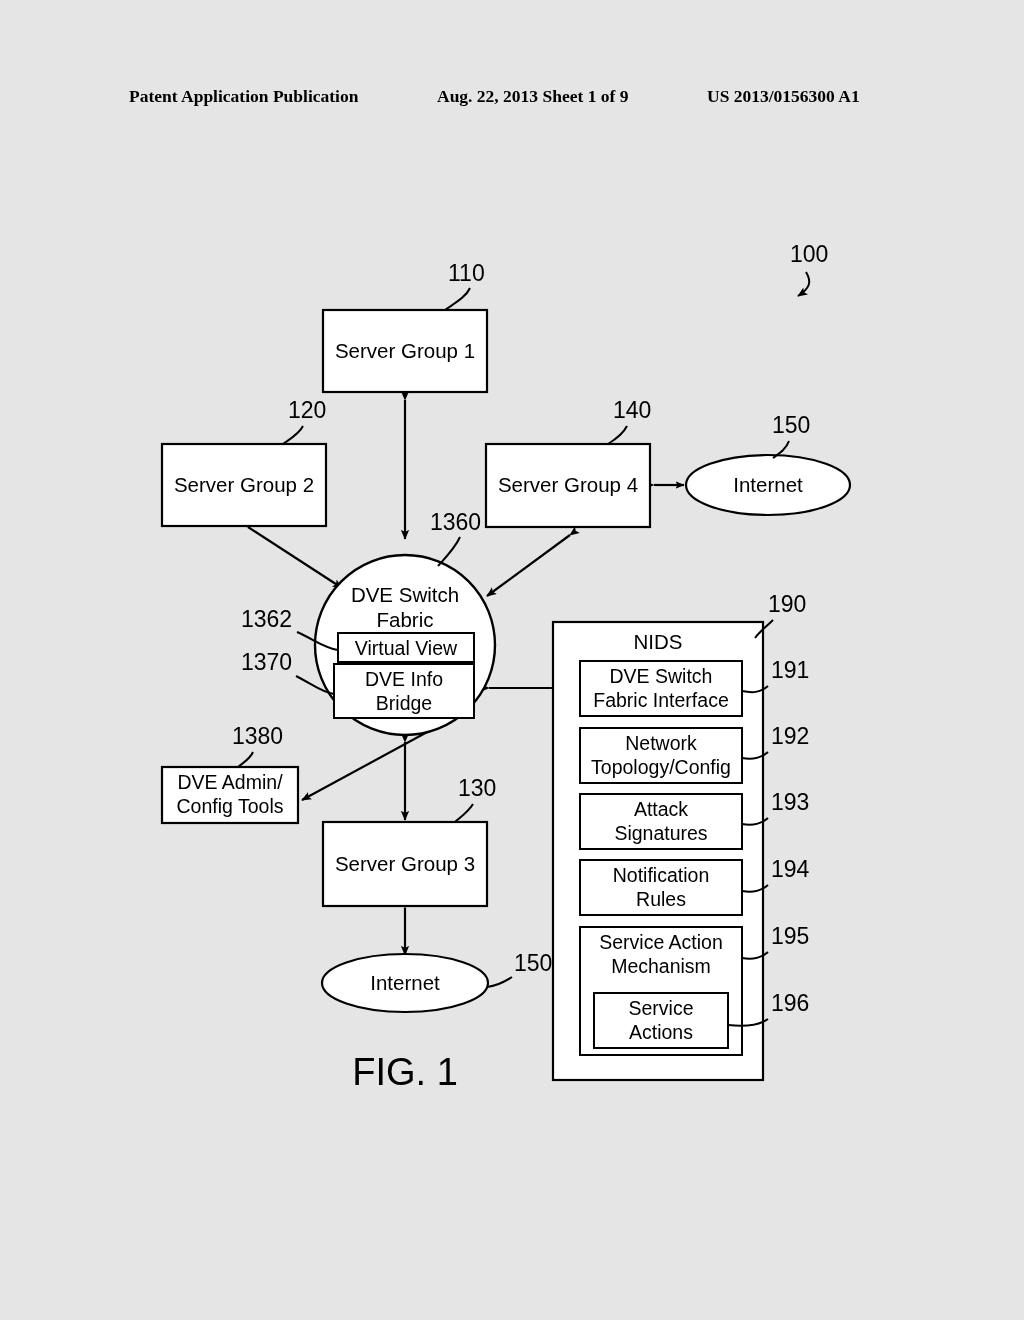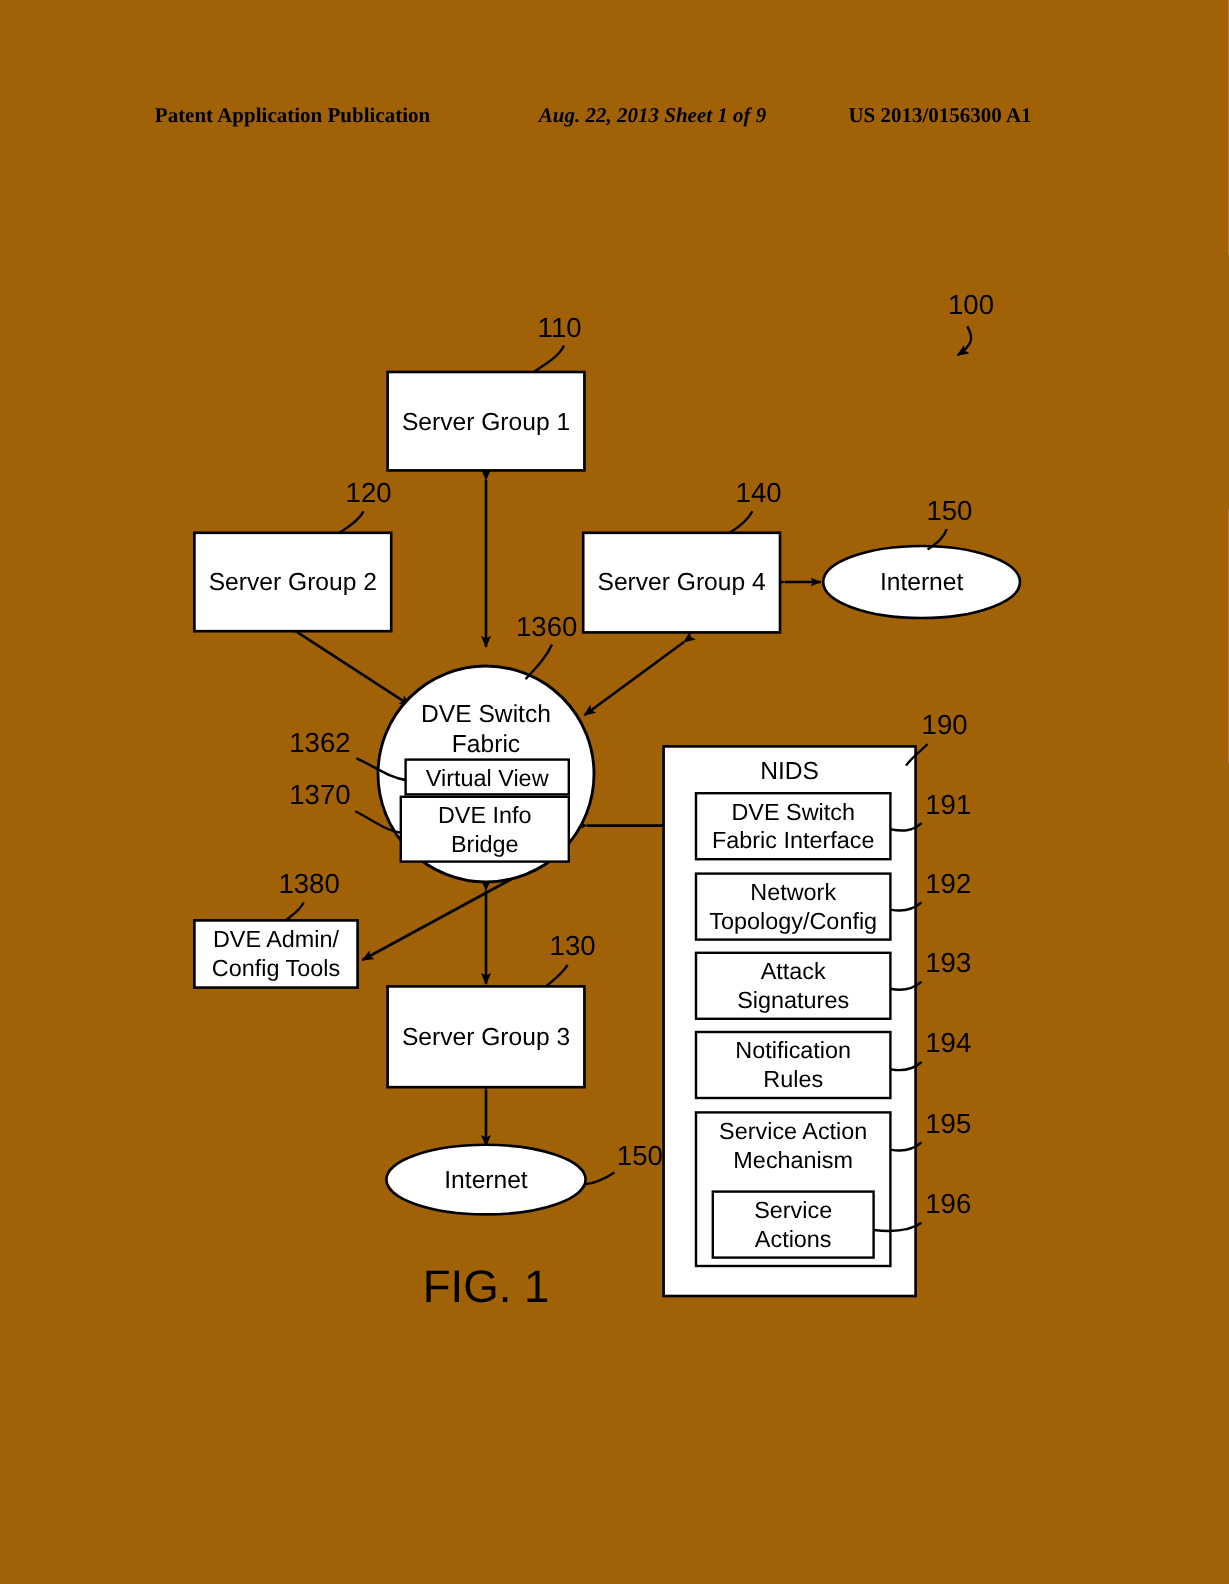--- a/index.html
+++ b/index.html
@@ -12,42 +12,42 @@
     height: 1320px;
     position: relative;
     font-family: "Liberation Sans", sans-serif;
     overflow: hidden;
   }
   #page {
     position: absolute;
     left: 0; top: 0;
     width: 1024px;
     height: 1320px;
-    background: #a16207;
+    background: #e5e5e5;
   }
 
   
   .pat-header {
     position: absolute;
     left: 0;
     top: 86px;
     width: 1024px;
     height: 28px;
     font-family: "Liberation Serif", serif;
     font-weight: bold;
     font-size: 17.5px;
     color: #000;
   }
   .pat-header span {
     position: absolute;
     white-space: nowrap;
     top: 0;
   }
   .ph-pub   { left: 129px; }
-  .ph-date  { left: 449px; font-style: italic; }
+  .ph-date  { left: 437px; }
   .ph-num   { left: 707px; }
 
   
   #diagram {
     position: absolute;
     left: 0;
     top: 0;
     width: 1024px;
     height: 1320px;
   }

